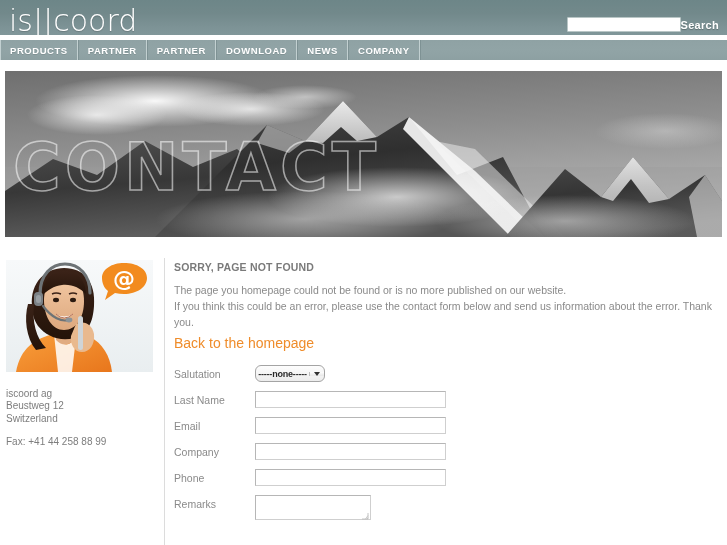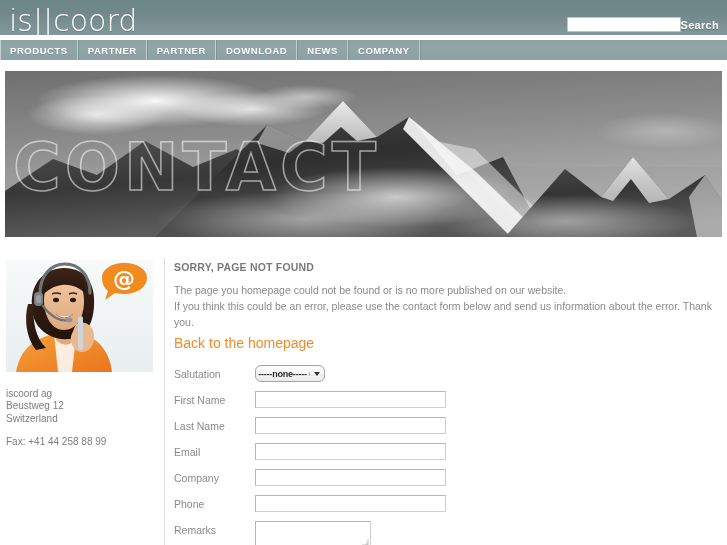--- a/index.html
+++ b/index.html
@@ -416,24 +416,20 @@
     <div class="form-row">
       <div class="form-label">Salutation</div>
       <div class="sel">
         <div class="sel-value">-----none-----</div>
         <div class="sel-arrow">
             <i></i>
           </div>
       </div>
     </div>
 
-    <div class="form-row">
-      <div class="form-label">First Name</div>
-      <input class="txt" type="text" placeholder="" style="">
-    </div>
 
     <div class="form-row">
       <div class="form-label">Last Name</div>
       <input class="txt" type="text" placeholder="" style="">
     </div>
 
     <div class="form-row">
       <div class="form-label">Email</div>
       <input class="txt" type="text" placeholder="" style="">
     </div>

